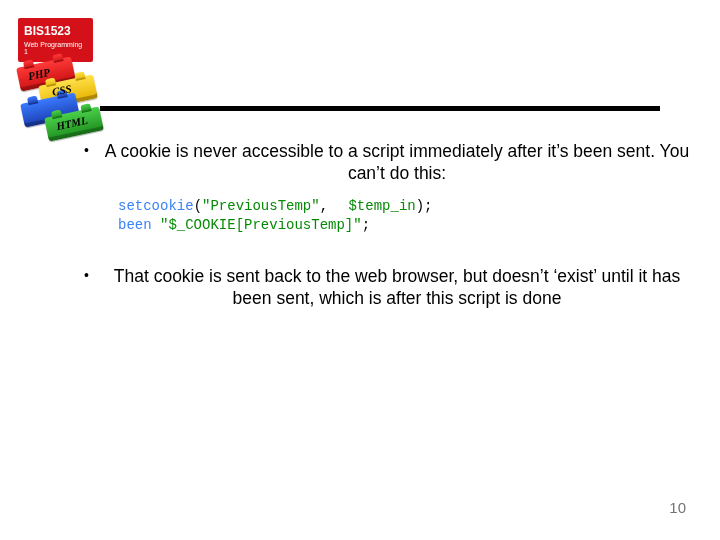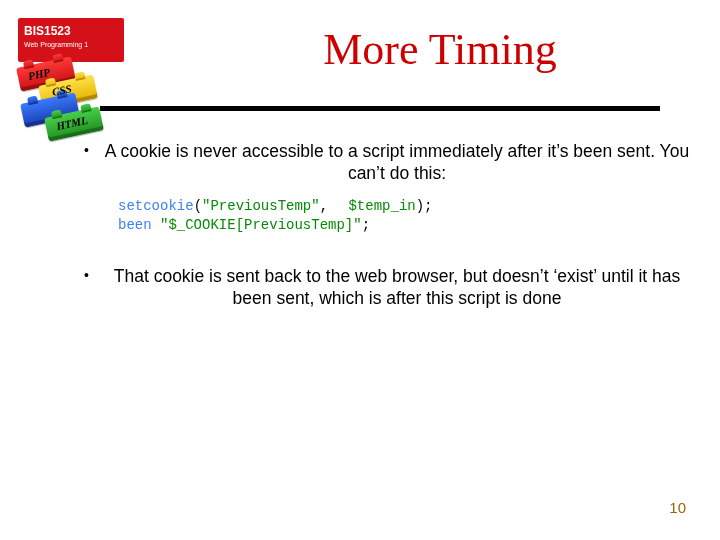--- a/index.html
+++ b/index.html
@@ -1,20 +1,20 @@
 <!DOCTYPE html>
 <html><head>
 <meta charset="utf-8">
 <style>
   * { box-sizing: border-box; margin: 0; padding: 0; }
   html, body { width: 720px; height: 540px; background: #fff; font-family: Arial, Helvetica, sans-serif; position: relative; overflow: hidden; }
   .slide { width: 720px; height: 540px; position: relative; }
 
   
-  .badge { position: absolute; top: 18px; left: 18px; width: 106px; height: 44px; background: #d41018; border-radius: 2px; padding: 6px 6px; }
+  .badge { position: absolute; top: 18px; left: 18px; width: 75px; height: 44px; background: #d41018; border-radius: 2px; padding: 6px 6px; }
   .badge .code { color: #fff; font-size: 12px; font-weight: bold; line-height: 1; }
   .badge .sub  { color: #fff; font-size: 7px; margin-top: 3px; line-height: 1; }
 
   
   .legos { position: absolute; top: 62px; left: 18px; width: 90px; height: 70px; }
   .block { position: absolute; width: 56px; height: 24px; border-radius: 3px; transform: rotate(-12deg); box-shadow: inset 0 -4px 0 rgba(0,0,0,.25), 0 1px 1px rgba(0,0,0,.3); }
   .block::before, .block::after { content:""; position:absolute; top:-5px; width:10px; height:8px; border-radius:3px 3px 0 0; background: inherit; box-shadow: inset 0 -2px 0 rgba(0,0,0,.2); }
   .block::before { left: 8px; } .block::after { right: 8px; }
   .b-red    { background: linear-gradient(#ff3a3a,#c11); top: 0; left: 0; }
   .b-yellow { background: linear-gradient(#ffe24a,#e6b200); top: 18px; left: 22px; }
@@ -32,21 +32,21 @@
   .content { position: absolute; top: 140px; left: 80px; right: 30px; }
   .bul { display: flex; margin-bottom: 10px; }
   .bul .dot { color: #000; font-size: 14px; line-height: 20px; width: 24px; flex: 0 0 24px; text-align: left; padding-left: 4px; }
   .bul .txt { font-size: 17.5px; color: #000; line-height: 1.28; text-align: center; }
 
   .code { margin: 6px 0 28px 34px; width: 400px; background: #fff; font-family: "Courier New", monospace; font-size: 14px; line-height: 1.35; padding: 2px 4px; }
   .code .fn  { color: #3b82f6; }
   .code .str { color: #068a06; }
   .code .var { color: #068a06; margin-left: 12px; }
 
-  .pagenum { position: absolute; bottom: 24px; right: 34px; font-size: 15px; color: #a16207; }
+  .pagenum { position: absolute; bottom: 24px; right: 34px; font-size: 15px; color: #737373; }
 </style>
 </head>
 <body>
 
 <div class="slide">
 
   <div class="badge">
     <div class="code" style="all:unset;display:block;color:#fff;font-size:12px;font-weight:bold;">BIS1523</div>
     <div class="sub">Web Programming 1</div>
   </div>
@@ -54,21 +54,20 @@
   <div class="legos">
     <div class="block b-red"></div>
     <div class="block b-yellow"></div>
     <div class="block b-blue"></div>
     <div class="block b-green"></div>
     <div class="btxt php">PHP</div>
     <div class="btxt css">CSS</div>
     <div class="btxt html">HTML</div>
   </div>
 
-  <div class="title">More Timing</div>
   <div class="rule"></div>
 
   <div class="content">
     <div class="bul">
       <div class="dot">•</div>
       <div class="txt">A cookie is never accessible to a script immediately after it’s been sent.  You can’t do this:</div>
     </div>
 
     <div class="code">
       <div><span class="fn">setcookie</span>(<span class="str">"PreviousTemp"</span>, <span class="var">$temp_in</span>);</div>

